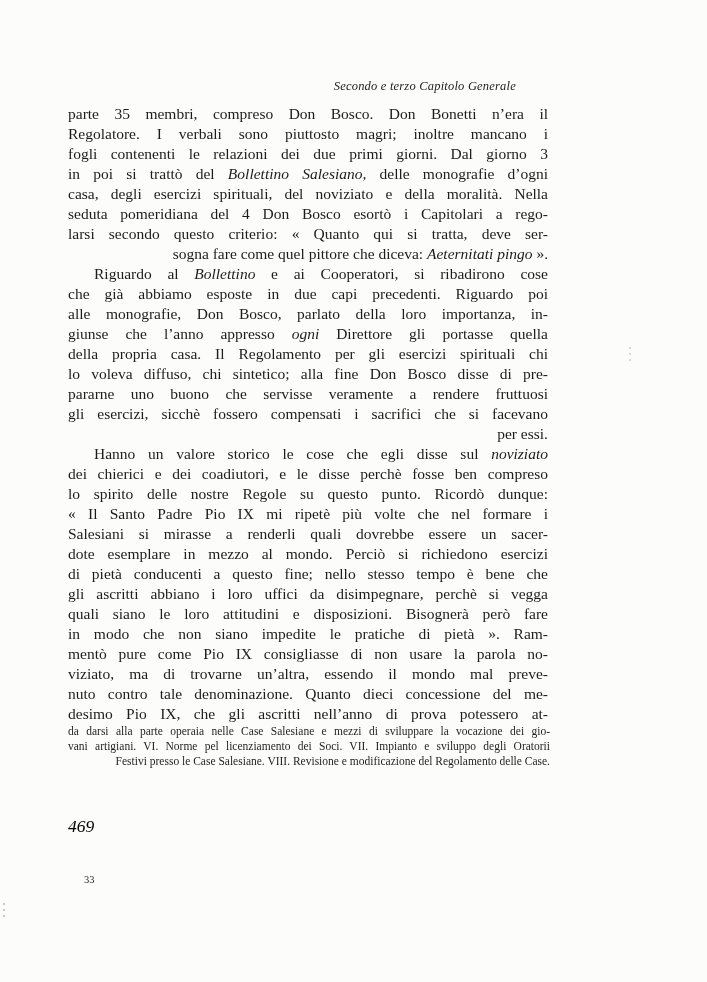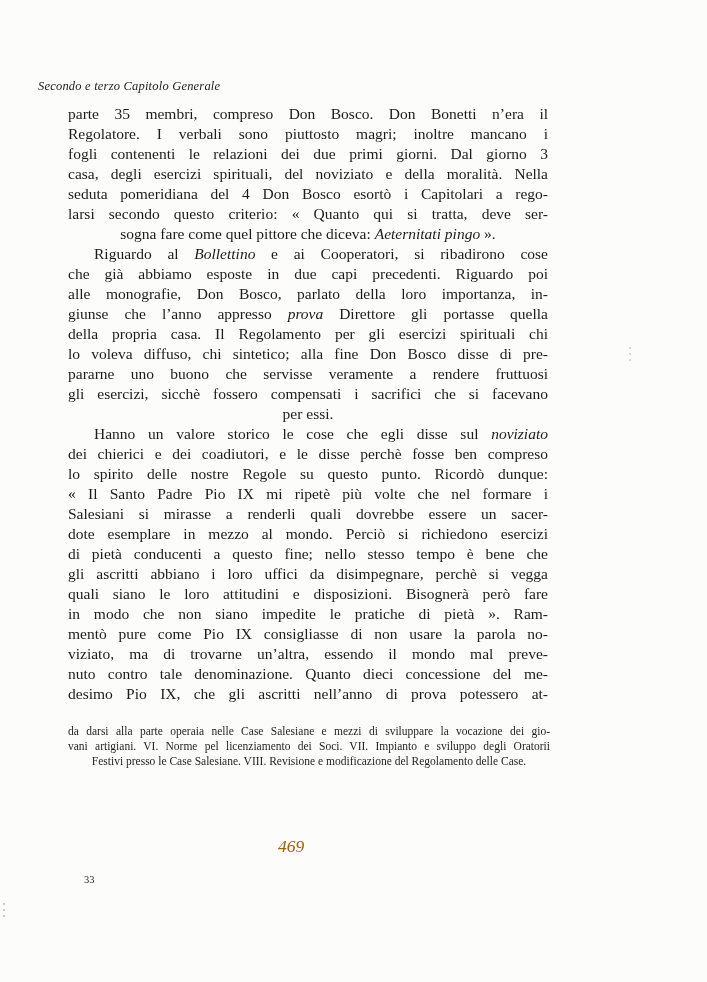--- a/index.html
+++ b/index.html
@@ -13,38 +13,38 @@
     background: #fcfcfa;
     font-family: "Liberation Serif", "DejaVu Serif", serif;
     color: #1d1c1a;
     overflow: hidden;
   }
   .running-head {
     position: absolute;
     left: 38px;
     top: 79px;
     width: 478px;
-    text-align: left;
+    text-align: right;
     font-style: italic;
     font-size: 12.5px;
     letter-spacing: 0.2px;
     color: #23221f;
   }
   .text-block {
     position: absolute;
     left: 68px;
     top: 104px;
     width: 480px;
     font-size: 15.5px;
     line-height: 20px;
     color: #1d1c1a;
   }
   .para { margin: 0; }
   .line {
-    text-align: center;
+    text-align: right;
     white-space: normal;
   }
   .line.j {
     text-align: justify;
     text-align-last: justify;
   }
   .line.ind { text-indent: 26px; }
   .it { font-style: italic; }
   .footnote {
     position: absolute;
@@ -53,25 +53,24 @@
     width: 482px;
     font-size: 11.5px;
     line-height: 15px;
     color: #201f1d;
   }
   .page-number {
     position: absolute;
     top: 816px;
     left: 68px;
     width: 446px;
-    text-align: center;
+    text-align: left;
     font-size: 17.5px;
     font-style: italic;
-    color: #a16207;
-    margin-top: 20px;
+    color: #000000;
   }
   .signature {
     position: absolute;
     left: 84px;
     top: 874px;
     font-size: 10.5px;
     color: #2a2926;
   }
   .artifact {
     position: absolute;
@@ -92,30 +91,31 @@
 </head>
 <body>
 
 <div class="running-head">Secondo e terzo Capitolo Generale</div>
 
 <div class="text-block">
     <div class="para">
       <div class="line j"><span>parte 35 membri, compreso Don Bosco. Don Bonetti n’era il</span></div>
       <div class="line j"><span>Regolatore. I verbali sono piuttosto magri; inoltre mancano i</span></div>
       <div class="line j"><span>fogli contenenti le relazioni dei due primi giorni. Dal giorno 3</span></div>
+      <div class="line j"><span>in poi si trattò del </span><span class="it">Bollettino Salesiano,</span><span> delle monografie d’ogni</span></div>
       <div class="line j"><span>casa, degli esercizi spirituali, del noviziato e della moralità. Nella</span></div>
       <div class="line j"><span>seduta pomeridiana del 4 Don Bosco esortò i Capitolari a rego-</span></div>
       <div class="line j"><span>larsi secondo questo criterio: « Quanto qui si tratta, deve ser-</span></div>
       <div class="line"><span>sogna fare come quel pittore che diceva: </span><span class="it">Aeternitati pingo</span><span> ».</span></div>
     </div>
     <div class="para">
       <div class="line j ind"><span>Riguardo al </span><span class="it">Bollettino</span><span> e ai Cooperatori, si ribadirono cose</span></div>
       <div class="line j"><span>che già abbiamo esposte in due capi precedenti. Riguardo poi</span></div>
       <div class="line j"><span>alle monografie, Don Bosco, parlato della loro importanza, in-</span></div>
-      <div class="line j"><span>giunse che l’anno appresso </span><span class="it">prova</span><span> Direttore gli portasse quella</span></div>
+      <div class="line j"><span>giunse che l’anno appresso </span><span class="it">ogni</span><span> Direttore gli portasse quella</span></div>
       <div class="line j"><span>della propria casa. Il Regolamento per gli esercizi spirituali chi</span></div>
       <div class="line j"><span>lo voleva diffuso, chi sintetico; alla fine Don Bosco disse di pre-</span></div>
       <div class="line j"><span>pararne uno buono che servisse veramente a rendere fruttuosi</span></div>
       <div class="line j"><span>gli esercizi, sicchè fossero compensati i sacrifici che si facevano</span></div>
       <div class="line"><span>per essi.</span></div>
     </div>
     <div class="para">
       <div class="line j ind"><span>Hanno un valore storico le cose che egli disse sul </span><span class="it">noviziato</span></div>
       <div class="line j"><span>dei chierici e dei coadiutori, e le disse perchè fosse ben compreso</span></div>
       <div class="line j"><span>lo spirito delle nostre Regole su questo punto. Ricordò dunque:</span></div>

